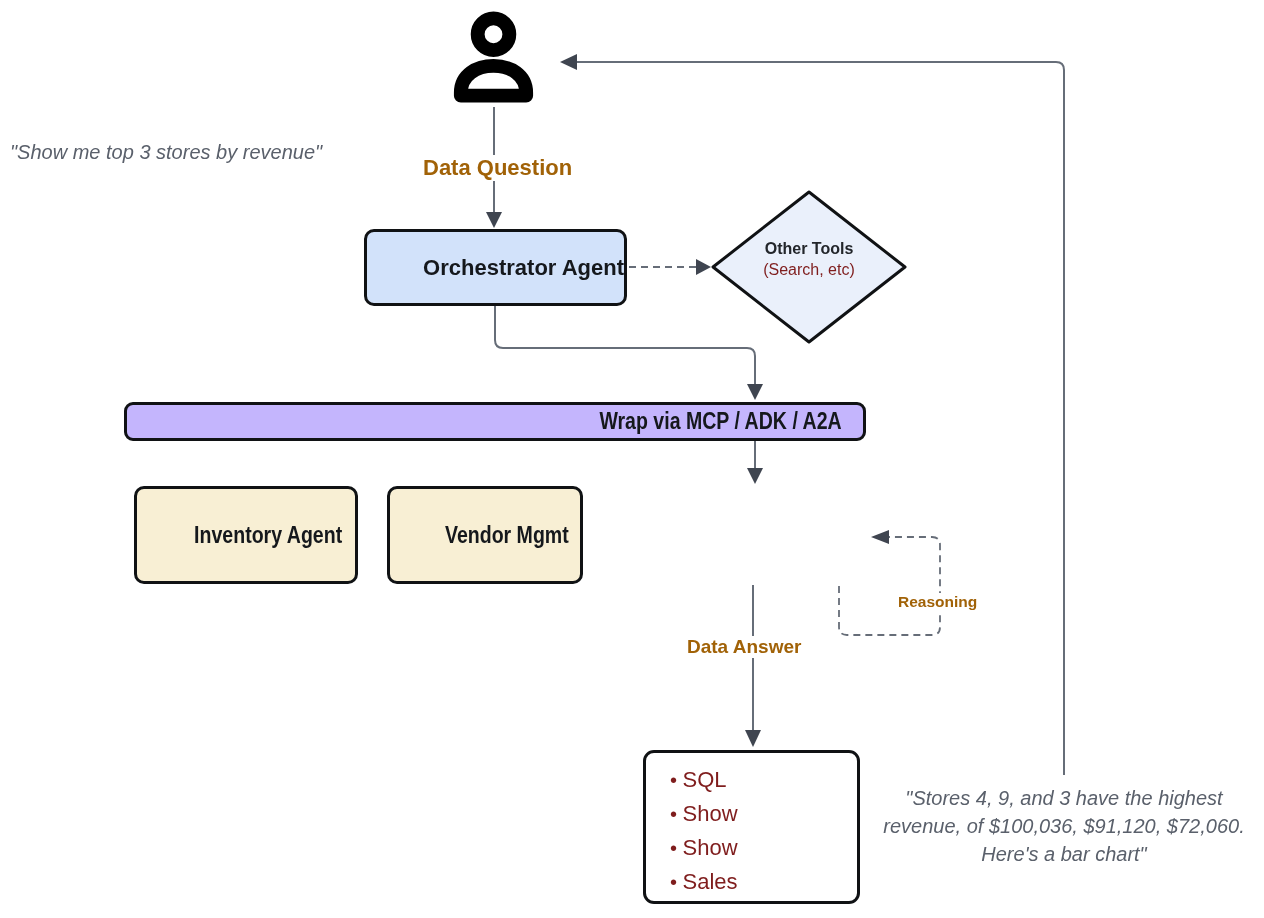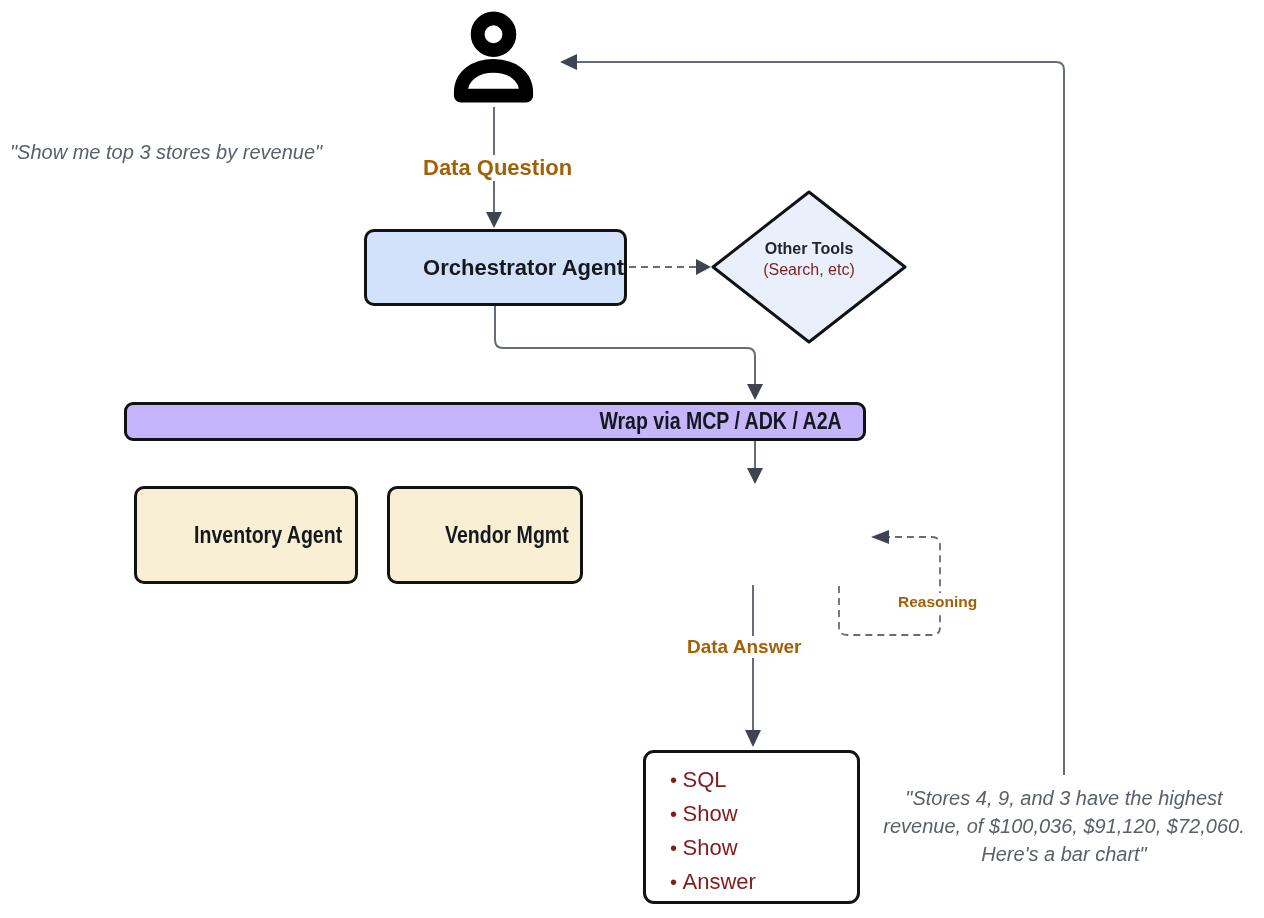--- a/index.html
+++ b/index.html
@@ -140,17 +140,17 @@
   <div class="node" id="vendor" style="background: rgb(248, 239, 212);">
     <span class="cond">Vendor Mgmt</span>
   </div>
 
 
   <div id="output">
     <ul>
         <li>SQL</li>
         <li>Show</li>
         <li>Show</li>
-        <li>Answer</li>
+        <li>Sales</li>
       </ul>
   </div>
 
 </div>
 
 </body></html>

